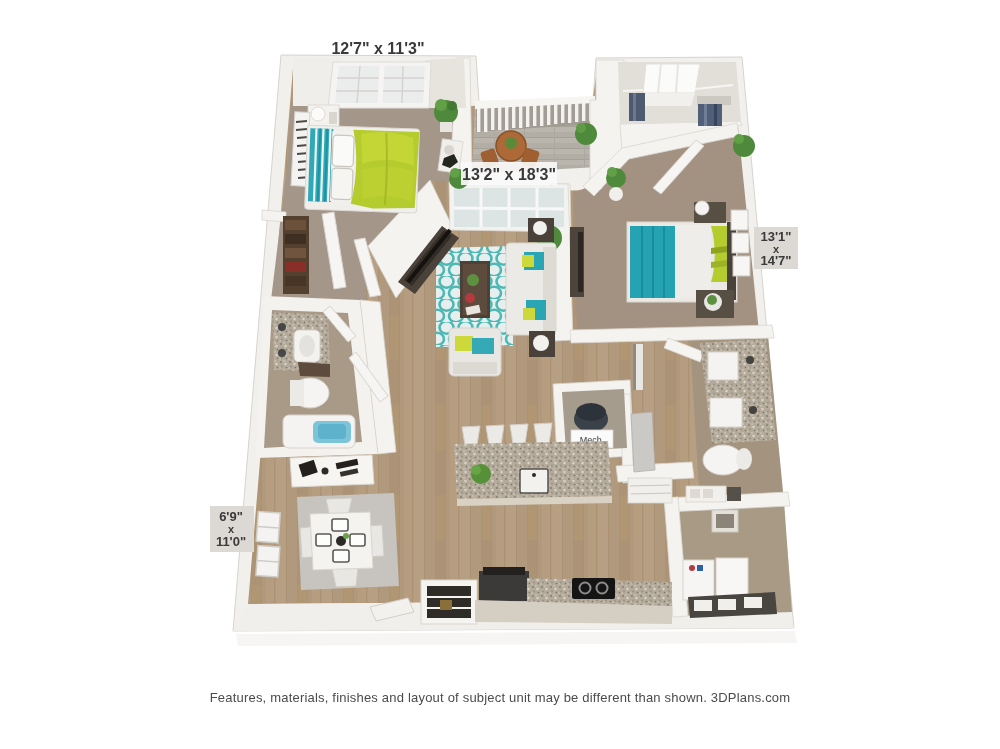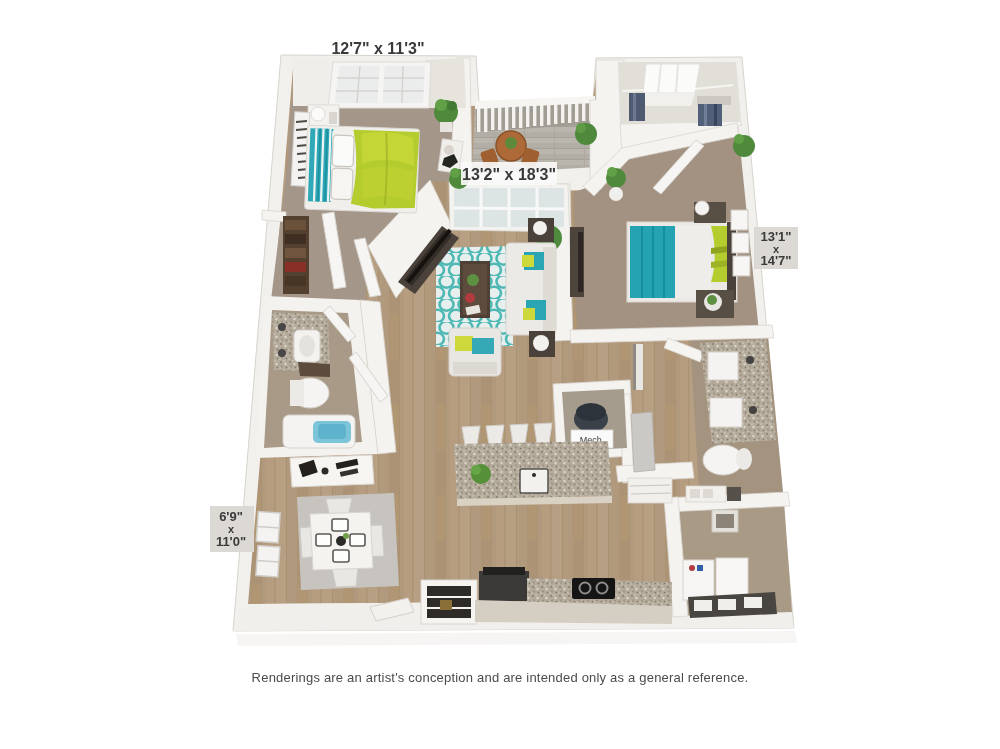--- a/index.html
+++ b/index.html
@@ -446,14 +446,14 @@
     <text x="776" y="265" font-size="13" text-anchor="middle">14'7"</text>
   </g>
   <g>
     <rect x="210" y="506" width="44" height="46" fill="#dcd9d4"></rect>
     <text x="231" y="521" font-size="13" text-anchor="middle">6'9"</text>
     <text x="231" y="533" font-size="11" text-anchor="middle">x</text>
     <text x="231" y="546" font-size="13" text-anchor="middle">11'0"</text>
   </g>
 </g>
 </svg>
-<div class="disc" style="top:670px;">Renderings are an artist's conception and are intended only as a general reference.</div>
+<div class="disc" style="top:690px;">Features, materials, finishes and layout of subject unit may be different than shown. 3DPlans.com</div>
 </div>
 
 </body></html>

